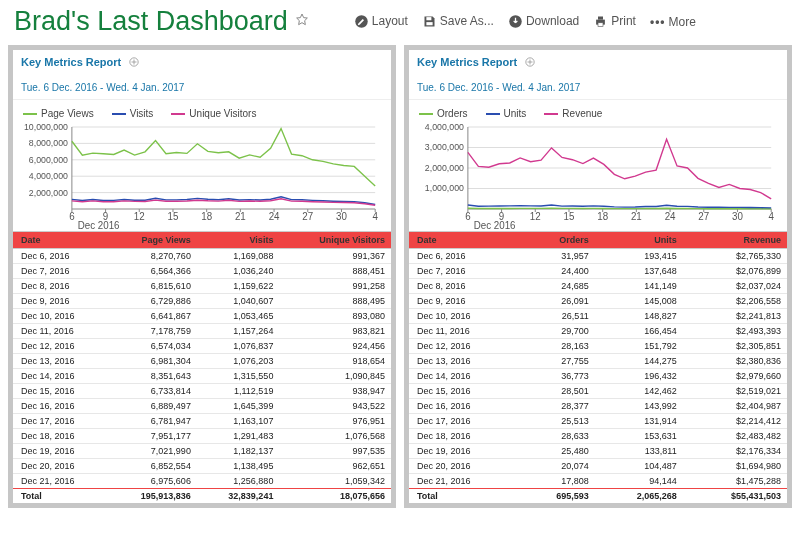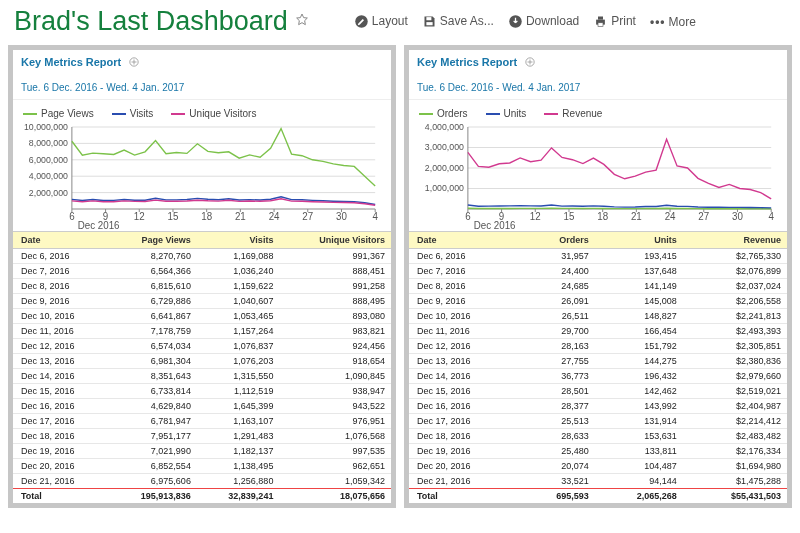--- a/index.html
+++ b/index.html
@@ -75,21 +75,21 @@
   .ylabel { font-size:9px; fill:#555; text-anchor:end;}
   .series { fill:none; stroke-width:1.4;}
   table { width:100%; border-collapse:collapse; font-size:9px; }
   th, td {
     padding: 2px 6px 2px 8px;
     border-top:1px solid #e7e7e7;
     text-align: right;
     white-space: nowrap;
   }
   th:first-child, td:first-child { text-align:left;}
-  th { font-weight:600; color:#333; border-top:1px solid #ccc; border-bottom:1px solid #ccc; background:#fef9c3; padding-top:3px; padding-bottom:3px;}
+  th { font-weight:600; color:#333; border-top:1px solid #ccc; border-bottom:1px solid #ccc; background:#ef4444; padding-top:3px; padding-bottom:3px;}
   tr.total td { font-weight:700; border-top:1px solid #ef4444;}
   .plus-icon { width:10px;height:10px; }
 </style>
 </head>
 <body>
 
 <div class="toolbar">
   <span class="title">Brad's Last Dashboard</span>
   <span>
     <svg width="16" height="16" viewBox="0 0 24 24">
@@ -265,21 +265,21 @@
             <td>1,090,845</td>
           </tr>
           <tr>
             <td>Dec 15, 2016</td>
             <td>6,733,814</td>
             <td>1,112,519</td>
             <td>938,947</td>
           </tr>
           <tr>
             <td>Dec 16, 2016</td>
-            <td>4,629,840</td>
+            <td>6,889,497</td>
             <td>1,645,399</td>
             <td>943,522</td>
           </tr>
           <tr>
             <td>Dec 17, 2016</td>
             <td>6,781,947</td>
             <td>1,163,107</td>
             <td>976,951</td>
           </tr>
           <tr>
@@ -474,21 +474,21 @@
             <td>$2,176,334</td>
           </tr>
           <tr>
             <td>Dec 20, 2016</td>
             <td>20,074</td>
             <td>104,487</td>
             <td>$1,694,980</td>
           </tr>
           <tr>
             <td>Dec 21, 2016</td>
-            <td>33,521</td>
+            <td>17,808</td>
             <td>94,144</td>
             <td>$1,475,288</td>
           </tr>
           <tr class="total">
             <td>Total</td>
             <td>695,593</td>
             <td>2,065,268</td>
             <td>$55,431,503</td>
           </tr>
         </tbody>

